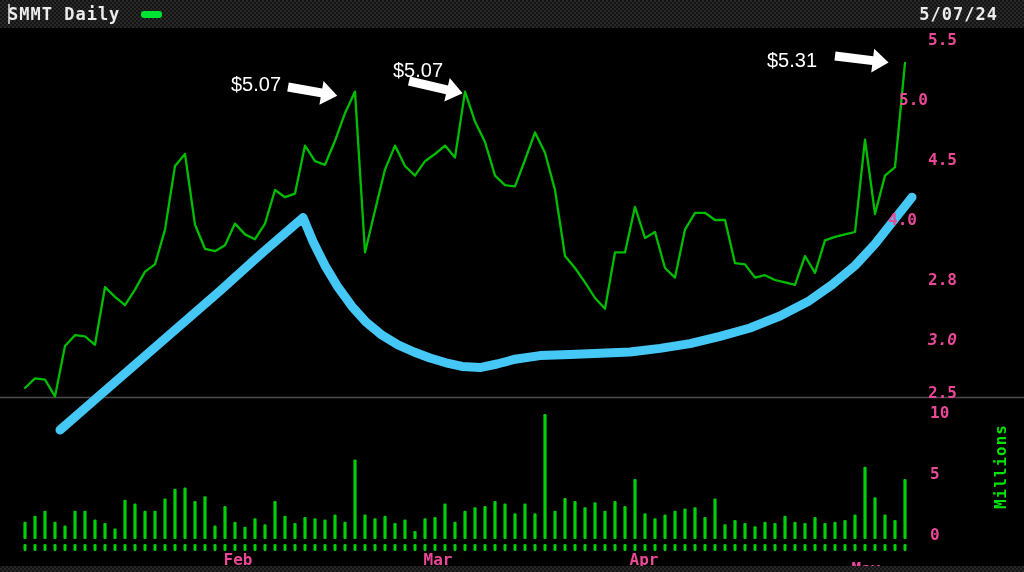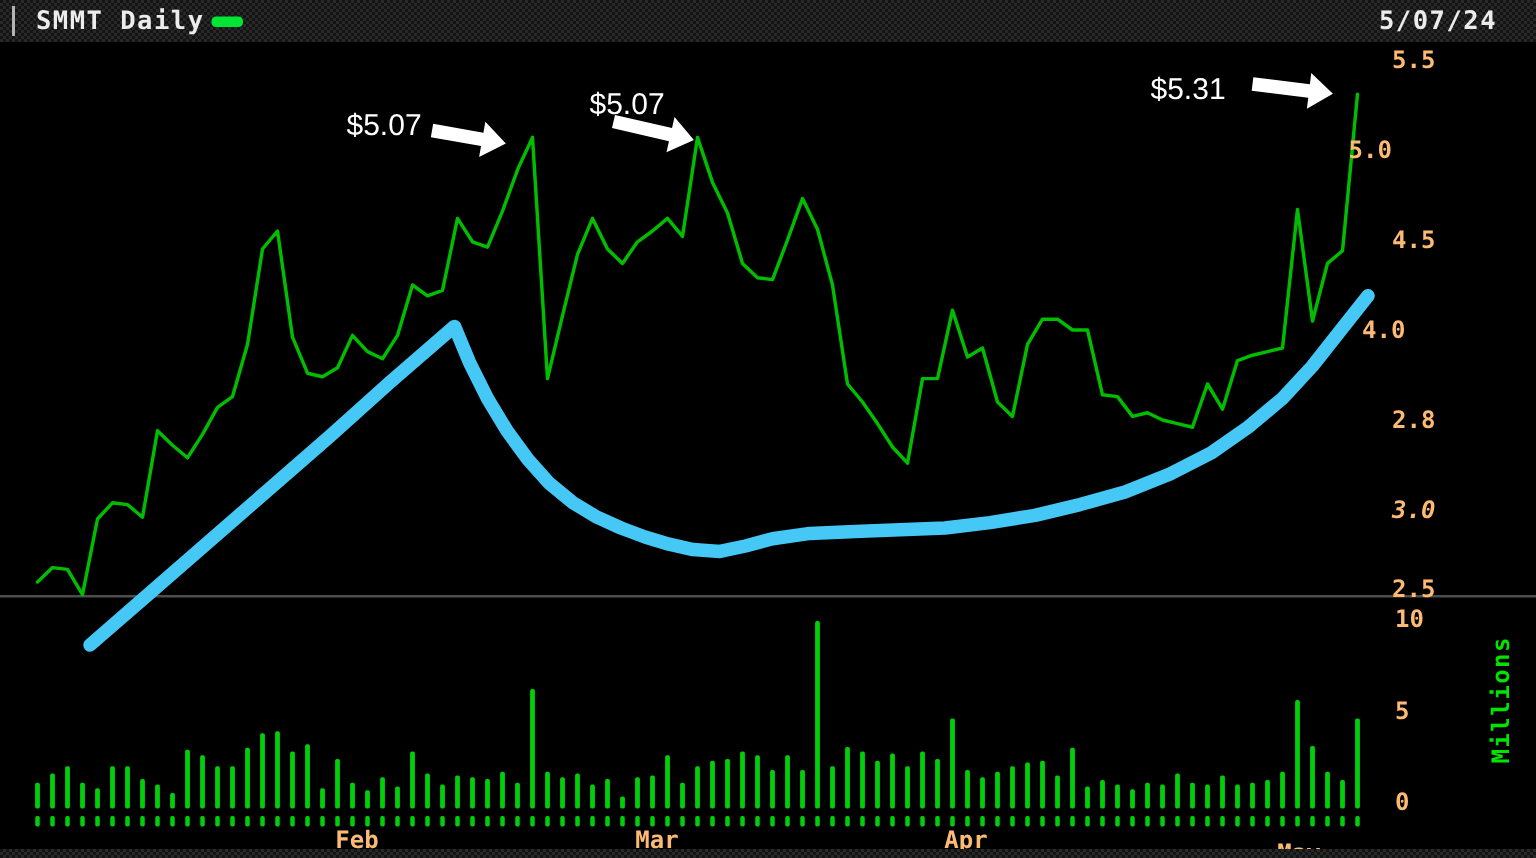--- a/index.html
+++ b/index.html
@@ -8,31 +8,31 @@
     font-family:"DejaVu Sans Mono",monospace;
   }
   .titlebar{
     position:absolute;left:0;top:0;width:1024px;height:28px;
     background-color:#191919;
     background-image:conic-gradient(#282828 25%,#141414 0 50%,#282828 0 75%,#141414 0);
     background-size:4px 4px;
   }
   .tb-tick{position:absolute;left:8px;top:4px;width:2px;height:20px;background:#cfcfcf;opacity:.85;}
   .tb-title{
-    position:absolute;left:24px;top:4px;color:#ececec;
+    position:absolute;left:8px;top:4px;color:#ececec;
     font:bold 17px "DejaVu Sans Mono",monospace;letter-spacing:1px;white-space:pre;
   }
   .legend-dash{position:absolute;left:141px;top:11px;width:21px;height:7px;border-radius:3px;background:#00e632;}
   .tb-date{
     position:absolute;right:26px;top:4px;color:#ececec;
     font:bold 17px "DejaVu Sans Mono",monospace;letter-spacing:1px;
   }
   #chart-svg{position:absolute;left:0;top:0;}
   .axis-label,.month-label{
-    position:absolute;color:#fdba74;font:bold 16px "DejaVu Sans Mono",monospace;
+    position:absolute;color:#ec4899;font:bold 16px "DejaVu Sans Mono",monospace;
     white-space:nowrap;line-height:18px;
   }
   .month-label{transform:translateX(-50%);}
   .millions{
     position:absolute;left:991px;top:424px;color:#00e400;
     font:bold 16px "DejaVu Sans Mono",monospace;
     writing-mode:vertical-rl;transform:rotate(180deg);letter-spacing:1px;
   }
   .ann-label{
     position:absolute;color:#ffffff;
@@ -241,21 +241,21 @@
       <path d="M60 430.0 L100 395.2 L140 360.4 L180 325.6 L220 290.8 L260 254.8 L303 217.6 L313 241.6 L325 265.6 L338 287.2 L352 306.4 L366 322.0 L382 335.2 L398 344.8 L414 352.0 L430 358.0 L446 362.8 L462 366.4 L480 367.6 L497 364.0 L515 359.2 L540 355.6 L570 354.4 L600 353.2 L630 352.0 L660 348.4 L690 343.6 L720 336.4 L750 328.0 L780 316.0 L808 301.6 L832 284.8 L855 265.6 L875 244.0 L893 221.2 L912 197.2" fill="none" stroke="#45c8f5" stroke-width="9" stroke-linecap="round" stroke-linejoin="round"></path>
       <polygon points="0,-4.5 34,-4.5 34,-12 50,0 34,12 34,4.5 0,4.5" fill="#ffffff" transform="translate(288,87) rotate(10)"></polygon>
       <polygon points="0,-4.5 39,-4.5 39,-12 55,0 39,12 39,4.5 0,4.5" fill="#ffffff" transform="translate(409,81) rotate(13)"></polygon>
       <polygon points="0,-4.5 38,-4.5 38,-12 54,0 38,12 38,4.5 0,4.5" fill="#ffffff" transform="translate(835,56) rotate(7)"></polygon>
     </svg>
 
   <div id="price-axis">
       <span class="axis-label" style="left: 928px; top: 31px;">5.5</span>
       <span class="axis-label" style="left: 899px; top: 91px;">5.0</span>
       <span class="axis-label" style="left: 928px; top: 151px;">4.5</span>
-      <span class="axis-label" style="left: 908px; top: 211px;">4.0</span>
+      <span class="axis-label" style="left: 888px; top: 211px;">4.0</span>
       <span class="axis-label" style="left: 928px; top: 271px;">2.8</span>
       <span class="axis-label" style="left: 928px; top: 331px; font-style: italic;">3.0</span>
       <span class="axis-label" style="left: 928px; top: 384px;">2.5</span>
     </div>
   <div id="volume-axis">
       <span class="axis-label" style="left: 930px; top: 403.5px;">10</span>
       <span class="axis-label" style="left: 930px; top: 464.75px;">5</span>
       <span class="axis-label" style="left: 930px; top: 526px;">0</span>
     </div>
   <div id="month-axis">

